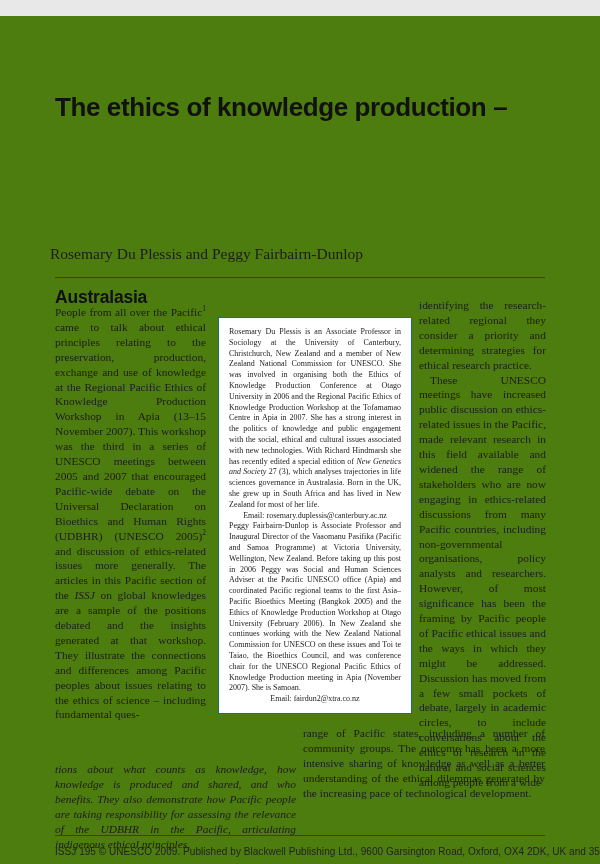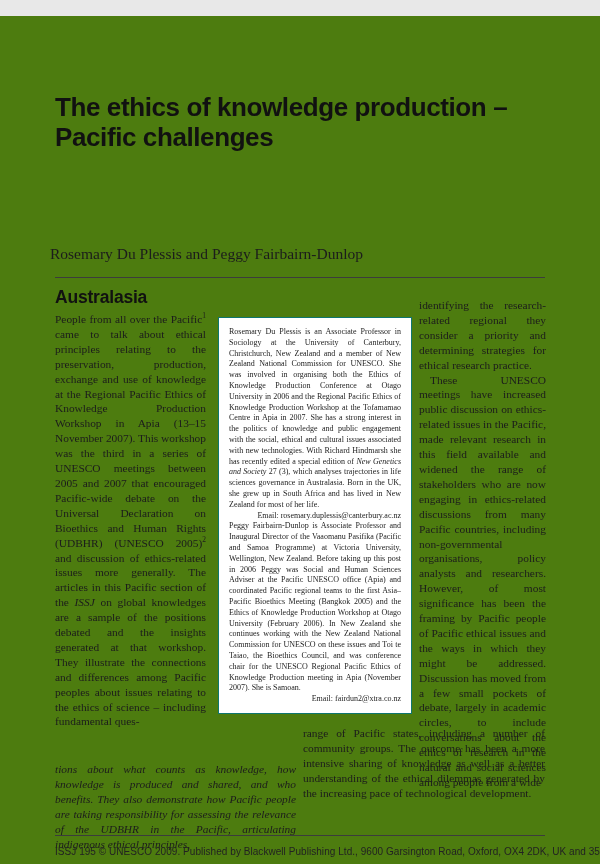--- a/index.html
+++ b/index.html
@@ -31,51 +31,50 @@
   }
   .rule-top { top:261px; }
   .rule-bottom { top:819px; }
   .section {
     position:absolute; left:55px; top:271px; margin:0;
     font-family:"Liberation Sans", sans-serif;
     font-weight:bold; font-size:17.5px; letter-spacing:-0.2px; color:#111;
   }
   .col { position:absolute; font-family:"Liberation Serif", serif; color:#1c1c1c; }
   .col p { margin:0; font-size:11.4px; line-height:14.9px; text-align:justify; }
-  .col-left { left:55px; top:296px; width:151px; }
+  .col-left { left:55px; top:289px; width:151px; }
   .col-right { left:419px; top:282px; width:127px; }
   .col-right .indent { text-indent:11px; }
   .col-bottom-left { left:55px; top:746px; width:241px;font-style:italic; }
   .col-bottom-right { left:303px; top:710px; width:242px; }
   sup.fnref { font-size:7.5px; line-height:0; vertical-align:super; }
   em { font-style:italic; }
   .bio-box {
     position:absolute; left:218px; top:301px; width:194px;
     box-sizing:border-box;
     border:1px solid #0f766e;
     padding:9px 10px 8px 10px;
     background:#fff;
   }
   .bio-box p { margin:0; font-size:8px; line-height:10.8px; text-align:justify; }
-  .bio-box .email { font-size:8px; line-height:10.8px; text-align:right; }
+  .bio-box .email { font-size:8px; line-height:10.8px; text-align:center; }
   .footer {
     position:absolute; left:55px; top:830px; width:500px;
     font-family:Liberation Sans, sans-serif;
     font-size:10px; letter-spacing:0.05px;
     white-space:nowrap; color:#222;
   }
 </style>
 </head>
 <body>
 
 <div class="page">
 
   <h1 class="title">
     <span class="tline">The ethics of knowledge production –</span>
-    <span class="tline">Pacific challenges</span>
   </h1>
 
   <div class="authors">Rosemary Du Plessis and Peggy Fairbairn-Dunlop</div>
 
   <div class="rule rule-top"></div>
 
   <h2 class="section">Australasia</h2>
 
   <div class="col col-left">
     <p><span>People from all over the Pacific</span><sup class="fnref">1</sup><span> came to talk about ethical principles relating to the preservation, production, exchange and use of knowledge at the Regional Pacific Ethics of Knowledge Production Workshop in Apia (13–15 November 2007). This workshop was the third in a series of UNESCO meetings between 2005 and 2007 that encouraged Pacific-wide debate on the Universal Declaration on Bioethics and Human Rights (UDBHR) (UNESCO 2005)</span><sup class="fnref">2</sup><span> and discussion of ethics-related issues more generally. The articles in this Pacific section of the </span><em>ISSJ</em><span> on global knowledges are a sample of the positions debated and the insights generated at that workshop. They illustrate the connections and differences among Pacific peoples about issues relating to the ethics of science – including fundamental ques-</span></p>

